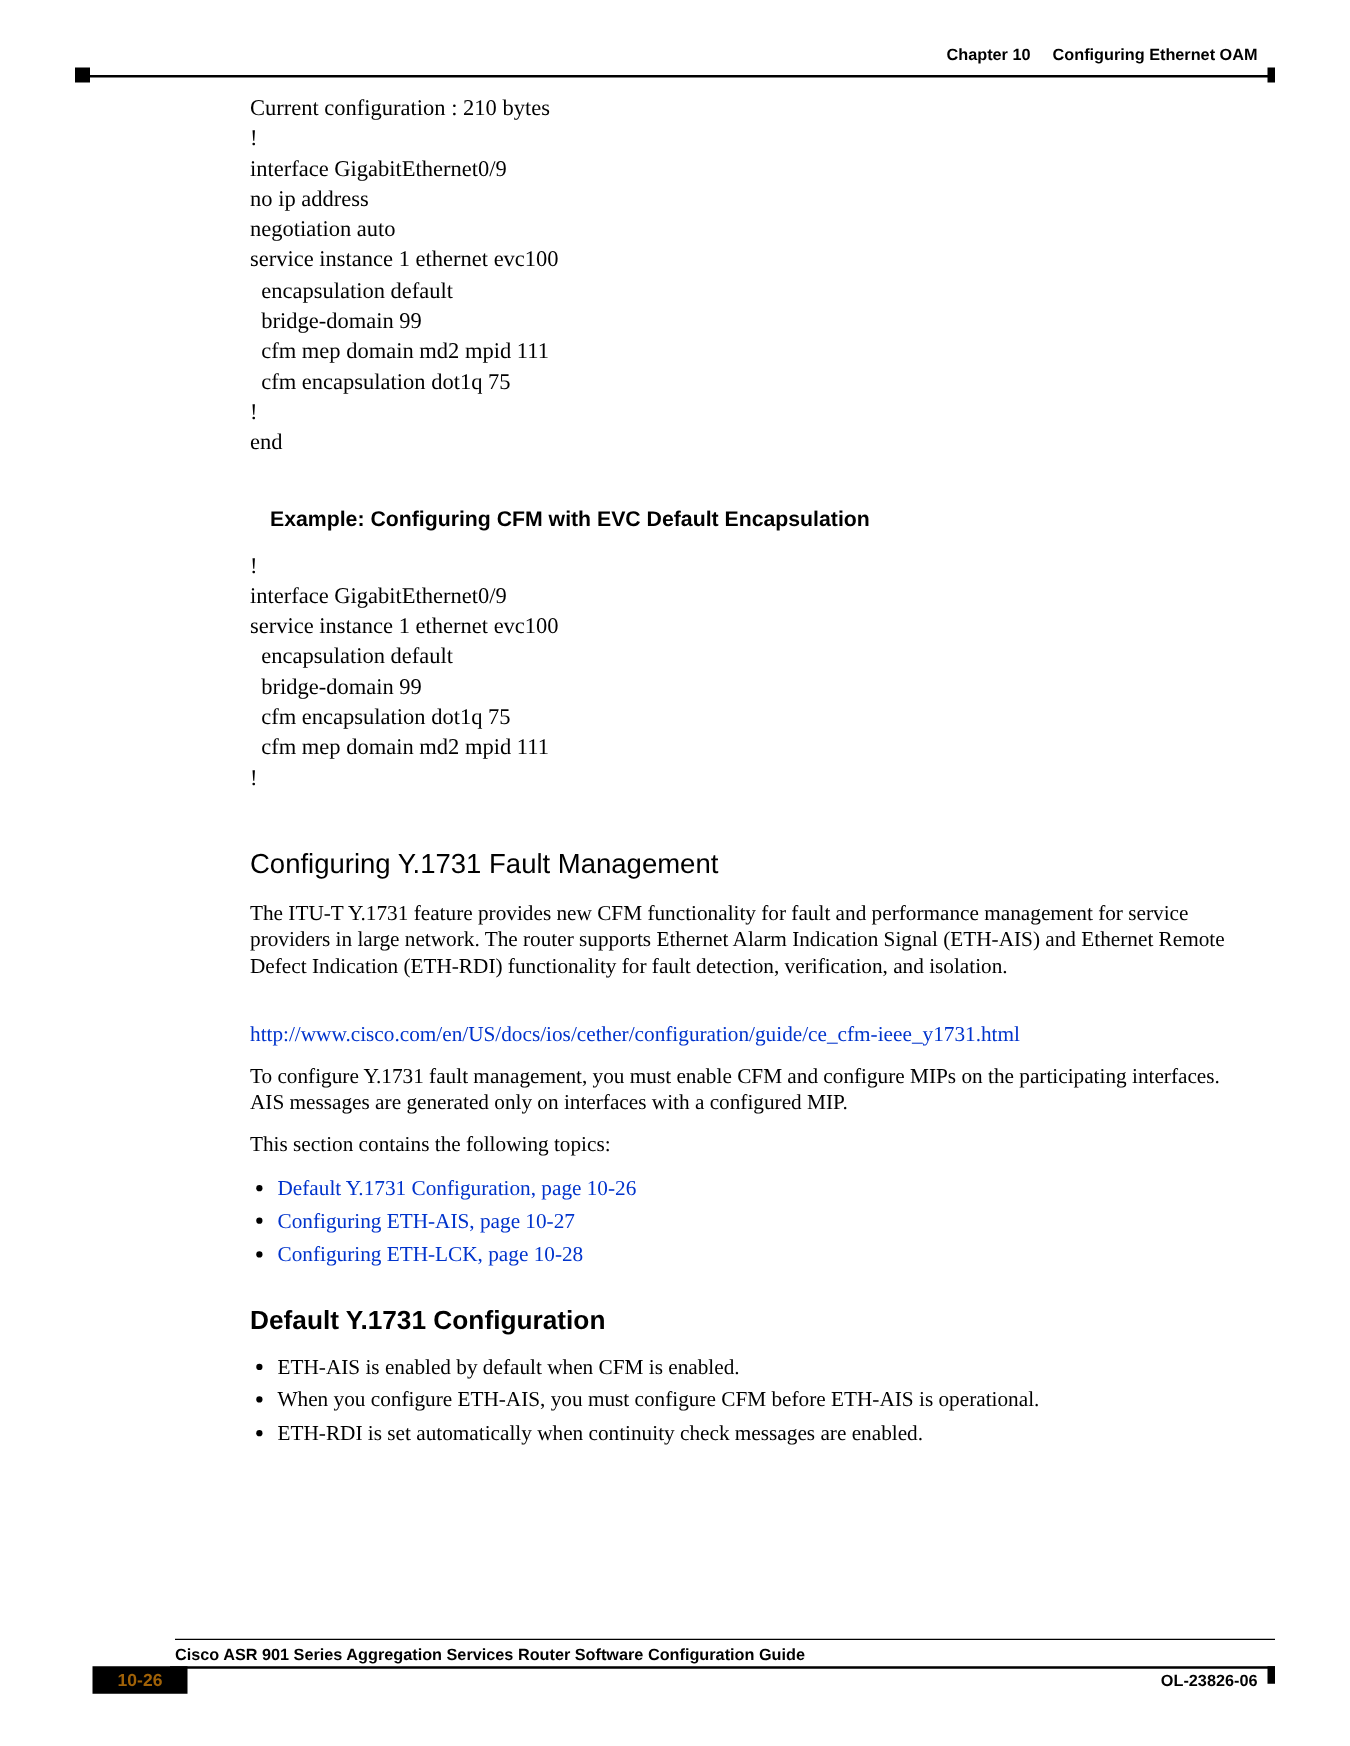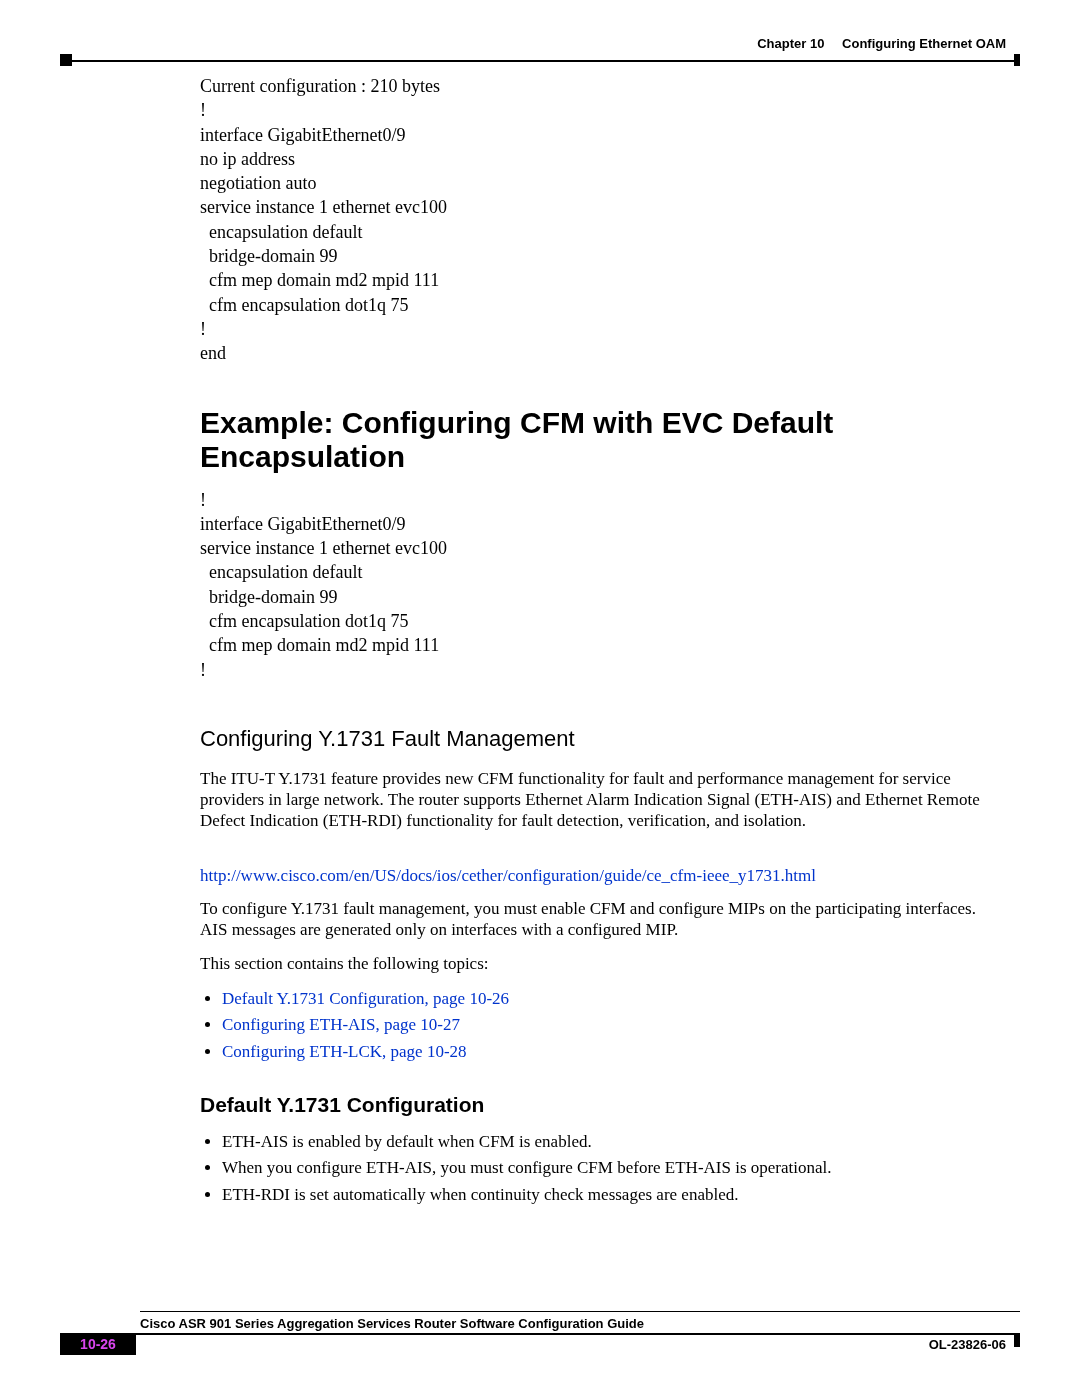--- a/index.html
+++ b/index.html
@@ -63,22 +63,22 @@
     line-height: 1.35;
     margin: 0;
     white-space: pre;
   }
   .code-block-top {
     margin-top: 60px;
   }
   h2.section {
     font-family: Arial, Helvetica, sans-serif;
     font-weight: bold;
-    font-size: 30px;
-    margin: 40px 0 14px 0;
+    font-size: 17px;
+    margin: 40px 0 14px 16px;
     padding-left: 0;
   }
   h1.main-heading {
     font-family: Arial, Helvetica, sans-serif;
     font-weight: normal;
     font-size: 22px;
     margin: 44px 0 16px 0;
   }
   .neg-indent {
     margin-left: -140px;
@@ -124,26 +124,26 @@
     font-size: 13px;
     margin-left: 80px;
   }
   .footer-bottom {
     position: relative;
     margin-top: 2px;
     height: 24px;
   }
   .footer-bar {
     position: absolute;
-    left: 0;
+    left: 14px;
     top: 0;
     width: 76px;
     height: 22px;
     background: #000;
-    color: #d946ef;
+    color: #a16207;
     font-family: Arial, Helvetica, sans-serif;
     font-weight: bold;
     font-size: 14px;
     display: flex;
     align-items: center;
     justify-content: center;
   }
   .footer-line {
     position: absolute;
     left: 76px;

